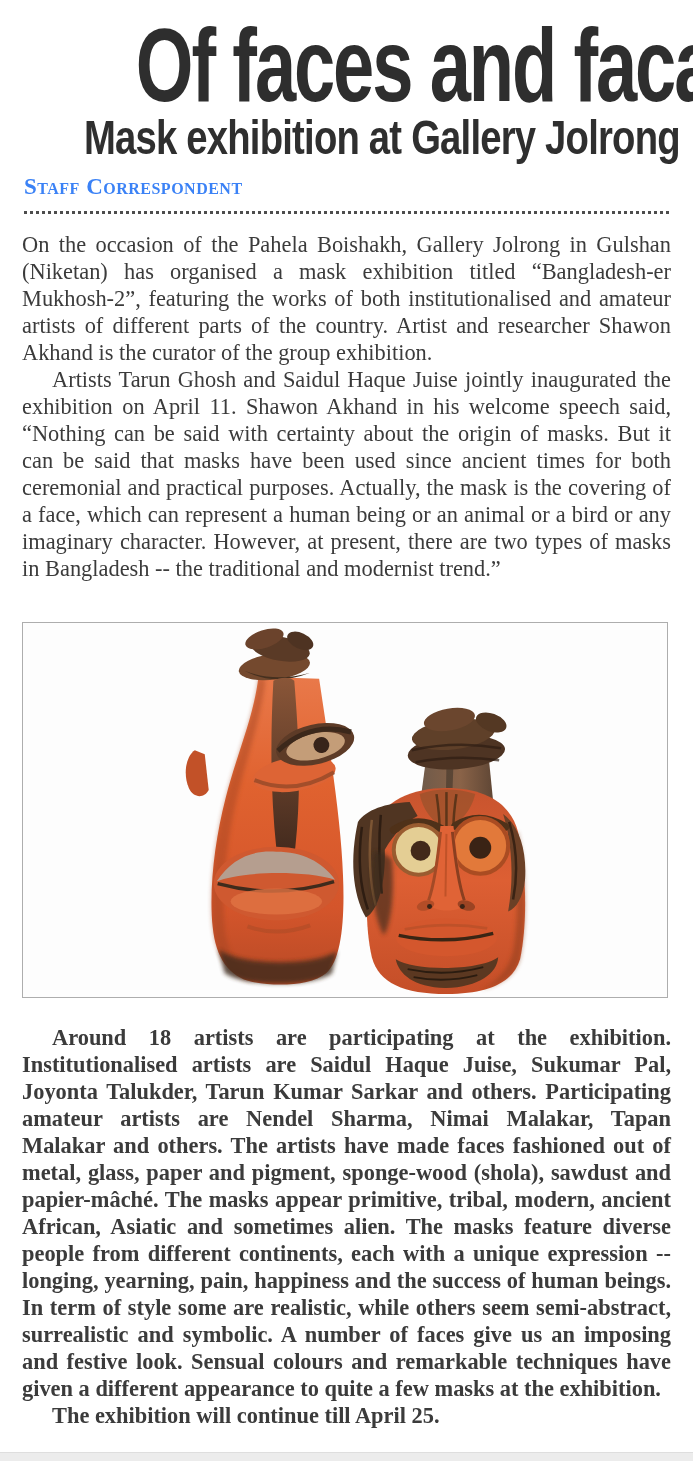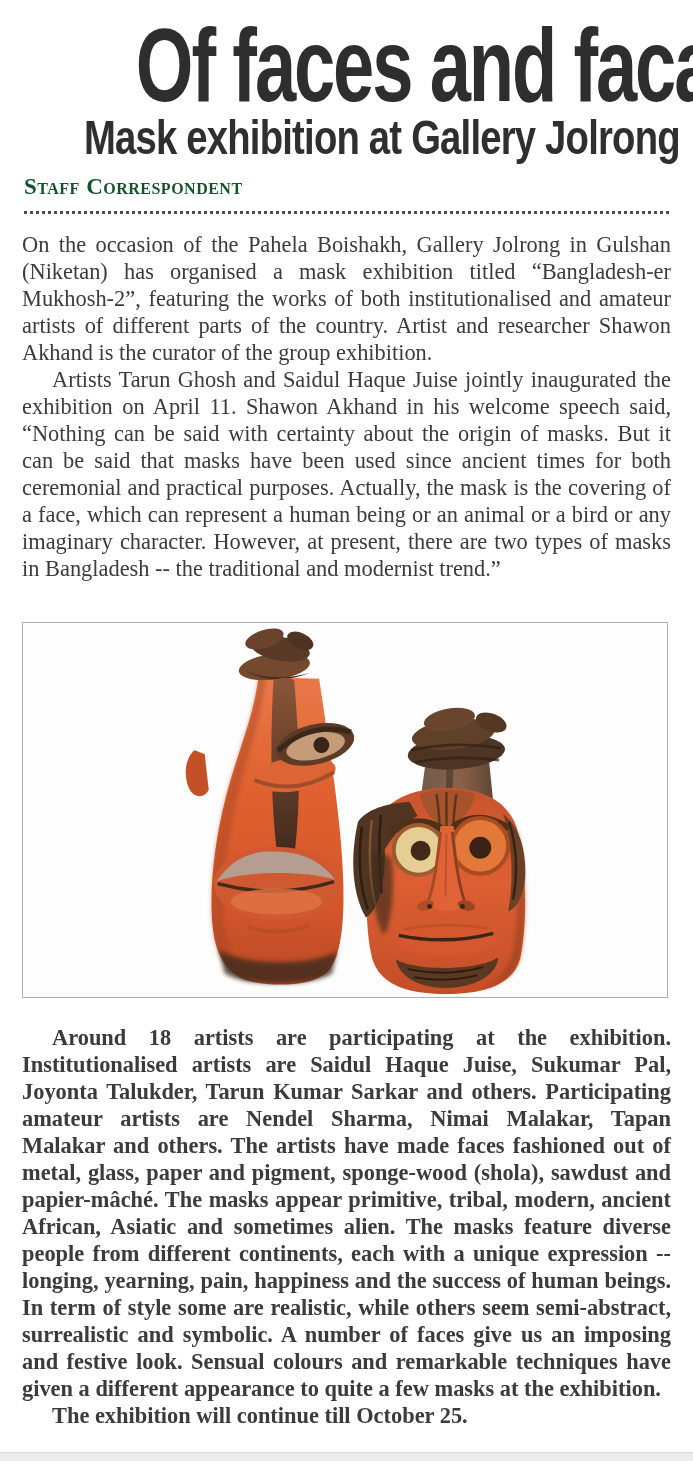--- a/index.html
+++ b/index.html
@@ -36,21 +36,21 @@
     color:#2f2f2f;
     letter-spacing:-1px;
     transform:scaleX(0.78);
     transform-origin:50% 0;
   }
   .byline{
     position:absolute;top:174px;left:24px;
     font-family:"Liberation Serif", serif;
     font-variant:small-caps;
     font-weight:700;
-    font-size:23px;color:#14532d;
+    font-size:23px;color:#3b82f6;
     letter-spacing:0.5px;
   }
   .dotted-rule{
     position:absolute;top:211px;left:24px;width:645px;height:0;
     border-bottom:3px dotted #4d4d4d;
   }
   .body-copy{
     position:absolute;left:22px;width:649px;
     font-size:22.4px;line-height:27px;
     color:#3b3b3b;
@@ -213,18 +213,18 @@
           <path d="M374 338 C392 350 458 350 477 336 C476 352 458 366 424 367 C392 366 377 353 374 338 Z" fill="#4f3520" opacity="0.9"></path>
           <path d="M386 348 Q424 356 462 346" stroke="#2b1c10" stroke-width="2" fill="none"></path>
           <path d="M392 356 Q424 362 456 354" stroke="#2b1c10" stroke-width="2" fill="none"></path>
         </g>
       </g>
     </svg>
   </figure>
 
   <div class="body-copy body-bottom">
     <p class="indent">Around 18 artists are participating at the exhibition. Institutionalised artists are Saidul Haque Juise, Sukumar Pal, Joyonta Talukder, Tarun Kumar Sarkar and others. Participating amateur artists are Nendel Sharma, Nimai Malakar, Tapan Malakar and others. The artists have made faces fashioned out of metal, glass, paper and pigment, sponge-wood (shola), sawdust and papier-mâché. The masks appear primitive, tribal, modern, ancient African, Asiatic and sometimes alien. The masks feature diverse people from different continents, each with a unique expression -- longing, yearning, pain, happiness and the success of human beings. In term of style some are realistic, while others seem semi-abstract, surrealistic and symbolic. A number of faces give us an imposing and festive look. Sensual colours and remarkable techniques have given a different appearance to quite a few masks at the exhibition.</p>
-    <p class="indent">The exhibition will continue till October 25.</p>
+    <p class="indent">The exhibition will continue till April 25.</p>
   </div>
 
   <div class="scan-edge"></div>
 
 </div>
 
 </body></html>

